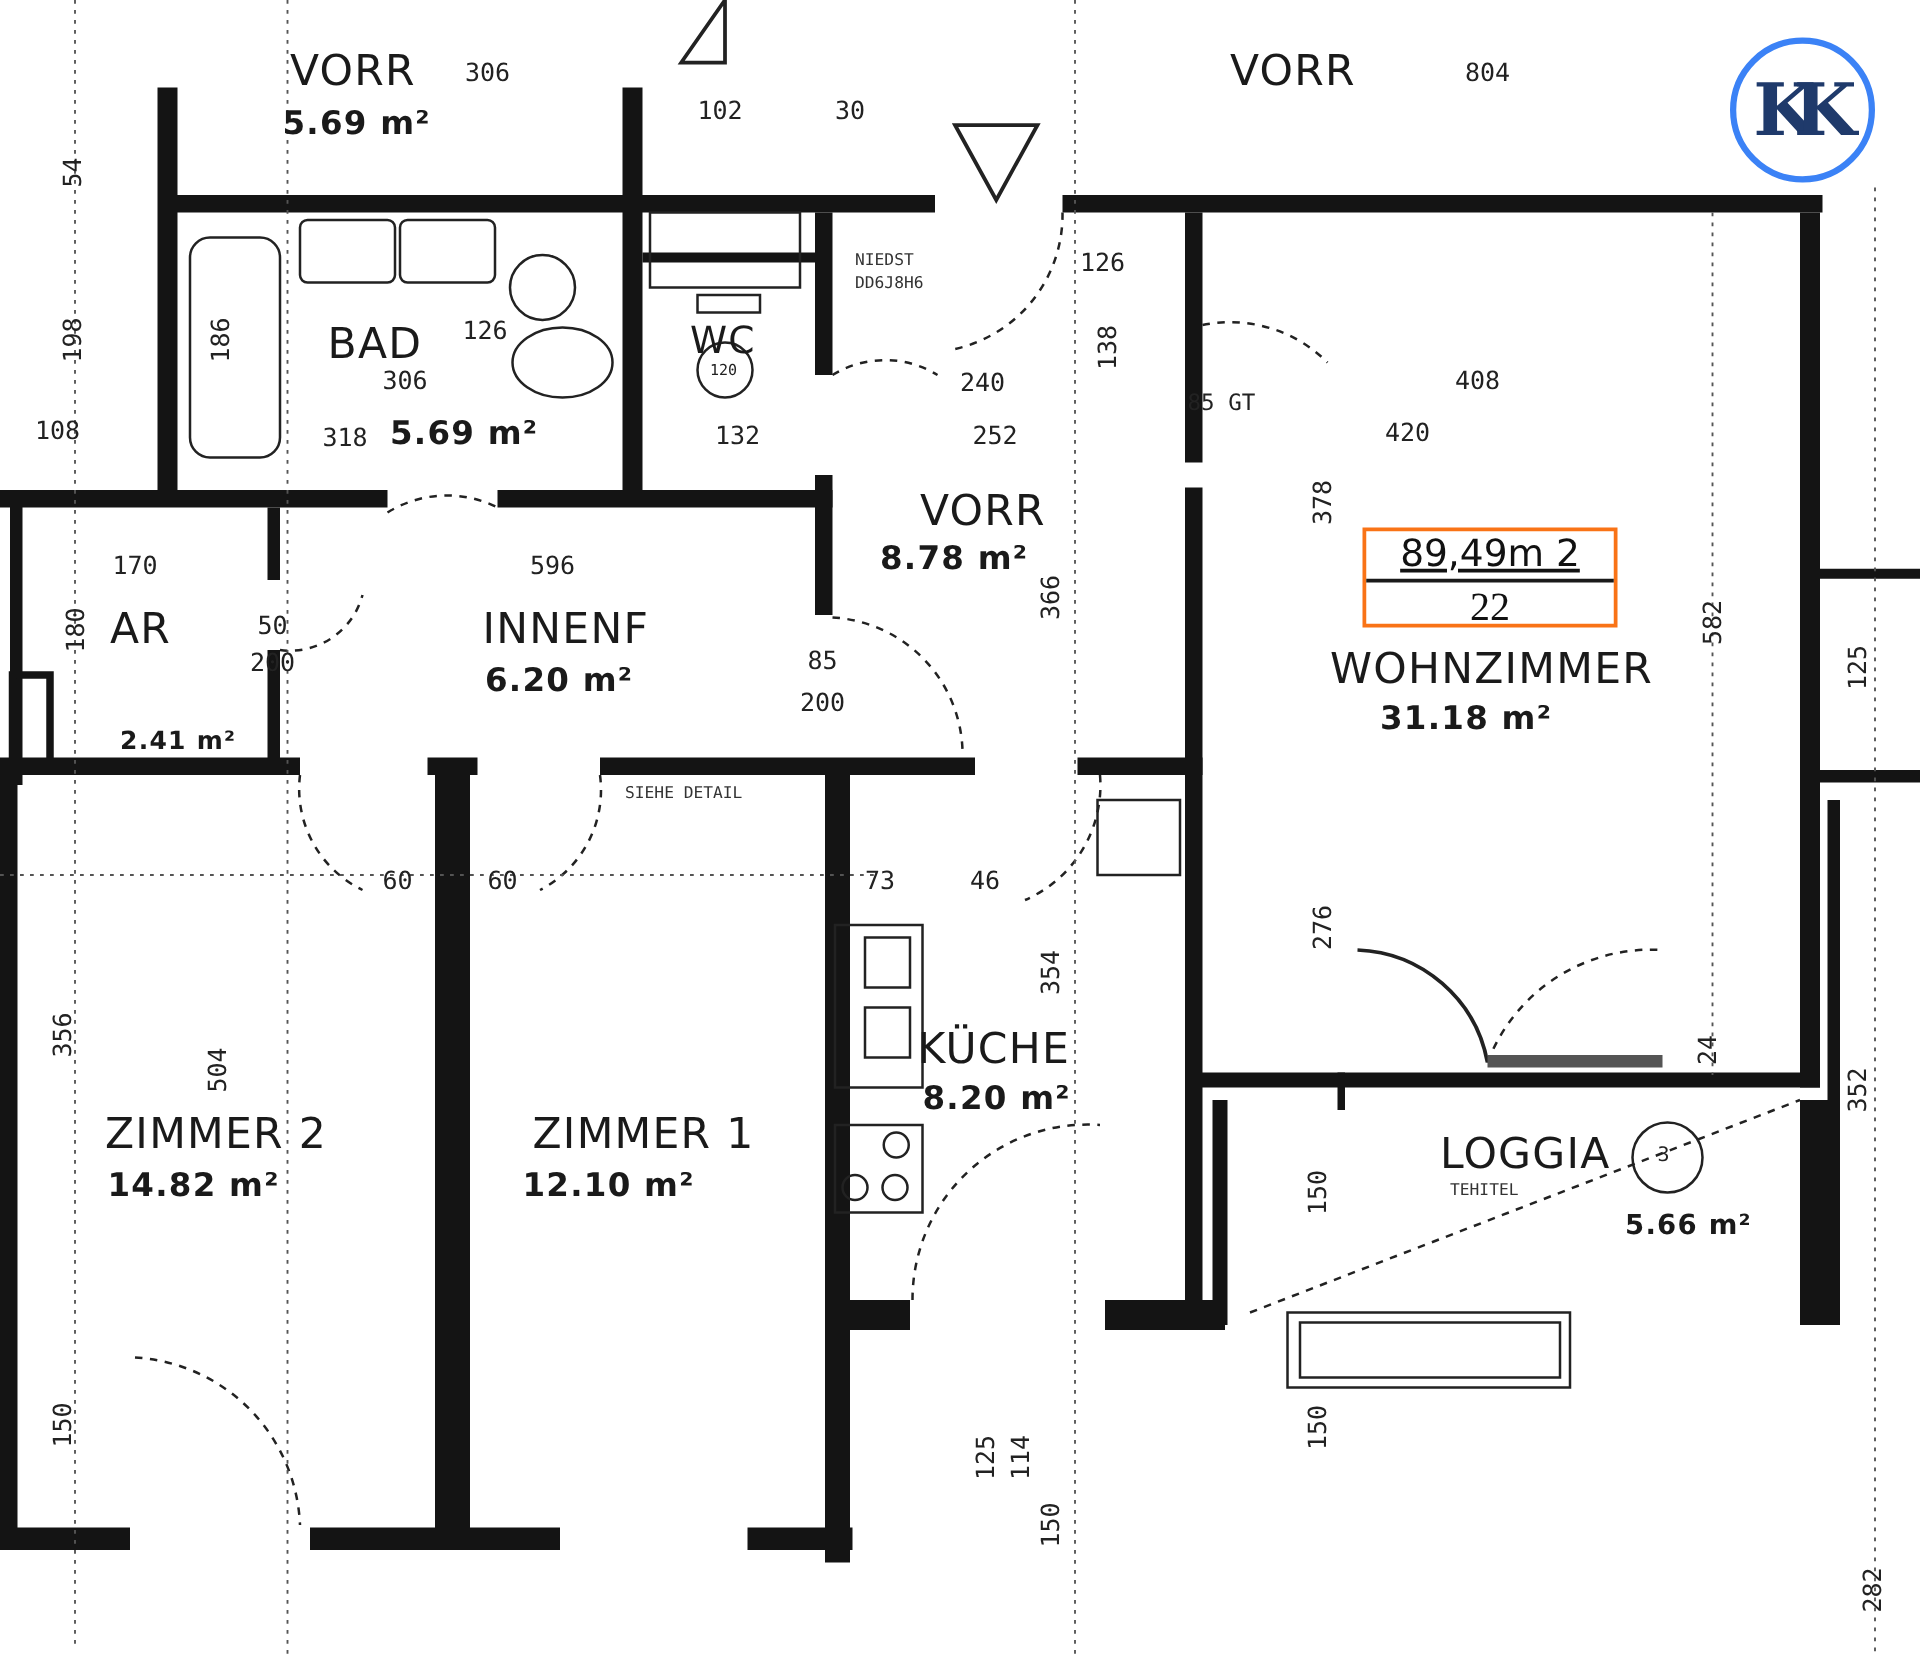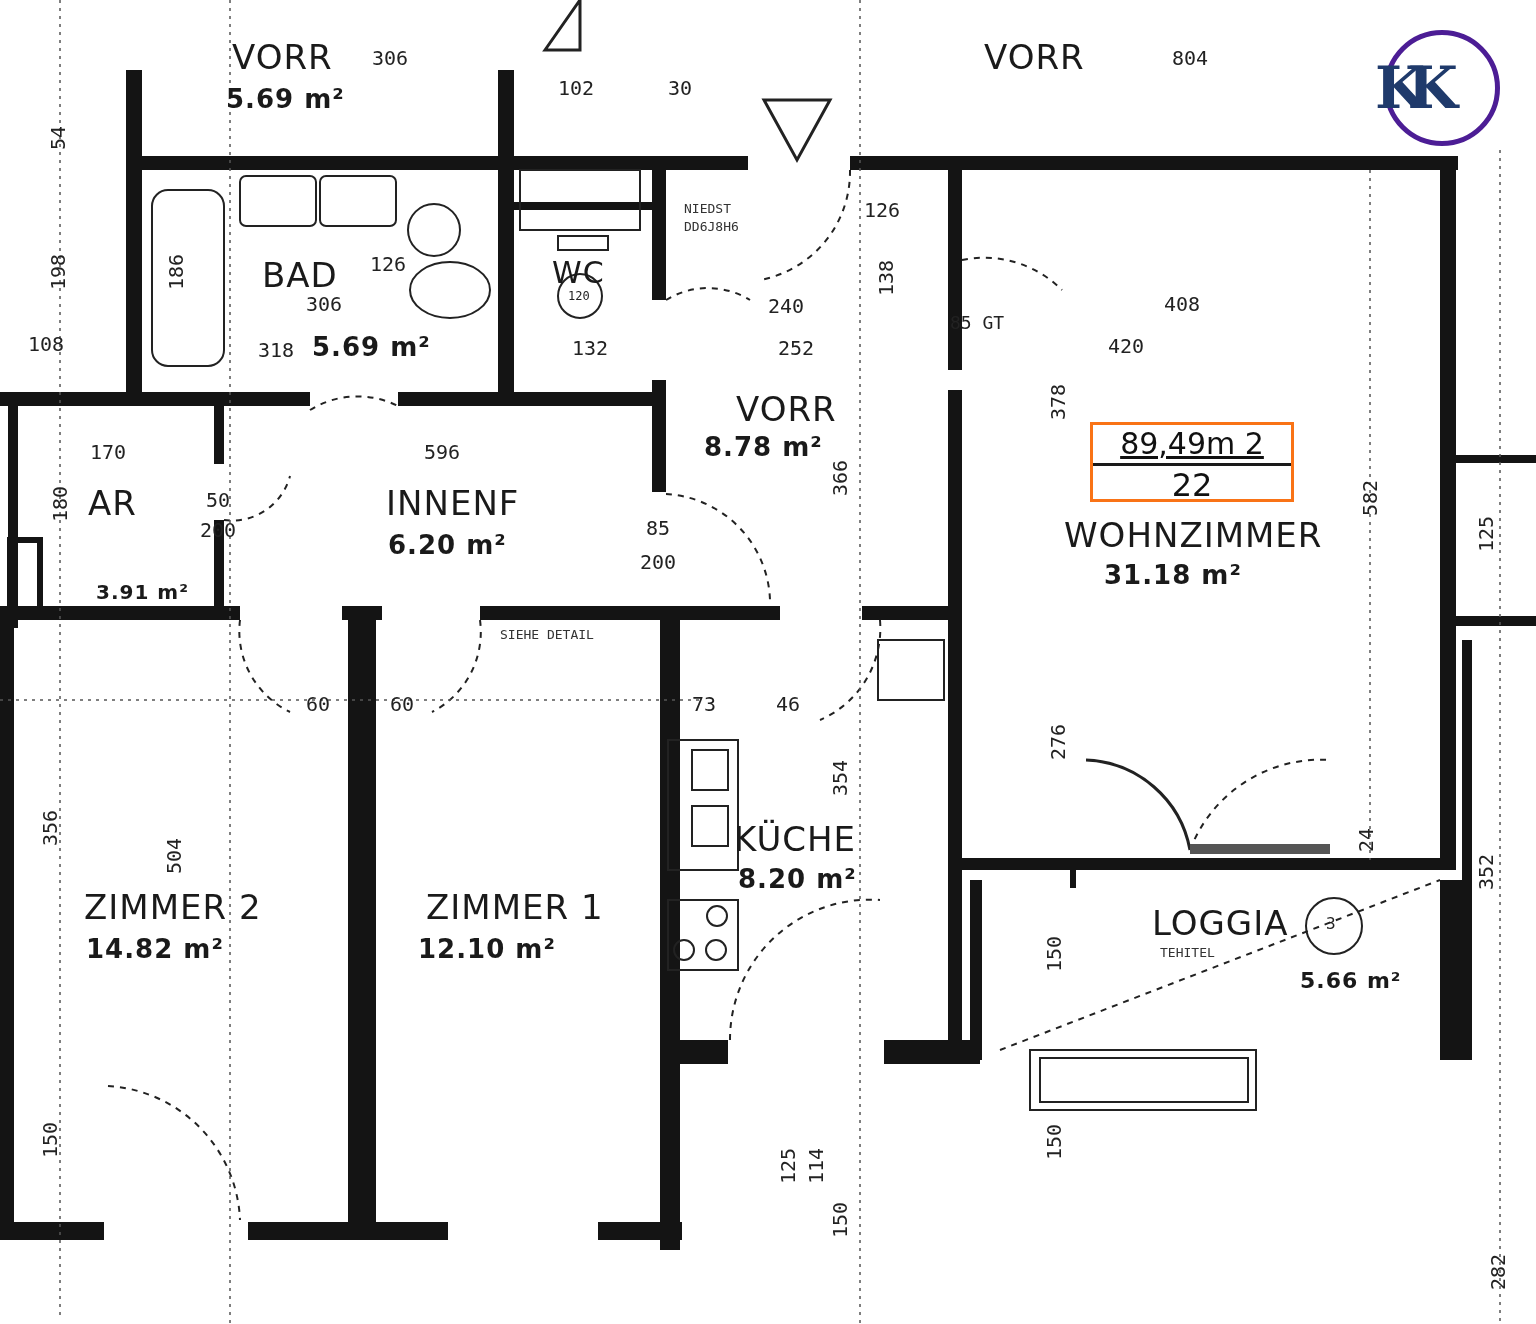--- a/index.html
+++ b/index.html
@@ -9,24 +9,24 @@
   .lbl { position: absolute; white-space: nowrap; color: #1a1a1a; line-height: 1; }
   .room { font-family: "DejaVu Sans", sans-serif; font-size: 34px; letter-spacing: 1px; }
   .area { font-family: "DejaVu Sans", sans-serif; font-size: 26px; font-weight: bold; letter-spacing: 1px; }
   .dim { font-size: 20px; color: #222; }
   .dimv { font-size: 20px; color: #222; transform: rotate(-90deg); transform-origin: left top; }
   .small { font-size: 13px; color: #333; }
   .badge { position: absolute; left: 1090px; top: 422px; width: 204px; height: 80px;
            border: 3px solid #f97316; box-sizing: border-box; font-family: "DejaVu Sans", sans-serif; }
   .badge .top { height: 38px; border-bottom: 3px solid #1a1a1a; text-align: center;
                 font-size: 30px; line-height: 38px; text-decoration: underline; }
-  .badge .bot { text-align: center; font-size: 32px; line-height: 38px; }
+  .badge .bot { text-align: center; font-size: 32px; line-height: 38px; font-family: Liberation Serif, serif; }
   .logo { position: absolute; left: 1384px; top: 30px; width: 116px; height: 116px;
-          border: 5px solid #4c1d95; border-radius: 50%; box-sizing: border-box;
-          display: flex; align-items: center; justify-content: flex-start; background: #fff; }
+          border: 5px solid #3b82f6; border-radius: 50%; box-sizing: border-box;
+          display: flex; align-items: center; justify-content: center; background: #fff; }
   .logo span { font-family: "DejaVu Serif", serif; font-weight: bold; font-size: 58px; color: #1f3a6b; letter-spacing: -18px; margin-left: -14px; }
 </style>
 </head>
 <body>
 
 <svg id="plan" viewBox="0 0 1536 1324" xmlns="http://www.w3.org/2000/svg">
   <g fill="#141414">
 
     <rect x="128" y="156" width="620" height="14"></rect>
     <rect x="850" y="156" width="608" height="14"></rect>
@@ -147,21 +147,21 @@
 
 <div class="lbl room" style="left:232px;top:40px">VORR</div>
 <div class="lbl area" style="left:226px;top:86px">5.69 m²</div>
 <div class="lbl room" style="left:984px;top:40px">VORR</div>
 <div class="lbl room" style="left:262px;top:258px">BAD</div>
 <div class="lbl area" style="left:312px;top:334px">5.69 m²</div>
 <div class="lbl room" style="left:552px;top:258px;font-size:30px">WC</div>
 <div class="lbl room" style="left:736px;top:392px">VORR</div>
 <div class="lbl area" style="left:704px;top:434px">8.78 m²</div>
 <div class="lbl room" style="left:88px;top:486px">AR</div>
-<div class="lbl area" style="left:96px;top:582px;font-size:20px">3.91 m²</div>
+<div class="lbl area" style="left:96px;top:582px;font-size:20px">2.41 m²</div>
 <div class="lbl room" style="left:386px;top:486px">INNENF</div>
 <div class="lbl area" style="left:388px;top:532px">6.20 m²</div>
 <div class="lbl room" style="left:1064px;top:518px">WOHNZIMMER</div>
 <div class="lbl area" style="left:1104px;top:562px">31.18 m²</div>
 <div class="lbl room" style="left:84px;top:890px">ZIMMER 2</div>
 <div class="lbl area" style="left:86px;top:936px">14.82 m²</div>
 <div class="lbl room" style="left:426px;top:890px">ZIMMER 1</div>
 <div class="lbl area" style="left:418px;top:936px">12.10 m²</div>
 <div class="lbl room" style="left:734px;top:822px">KÜCHE</div>
 <div class="lbl area" style="left:738px;top:866px">8.20 m²</div>

